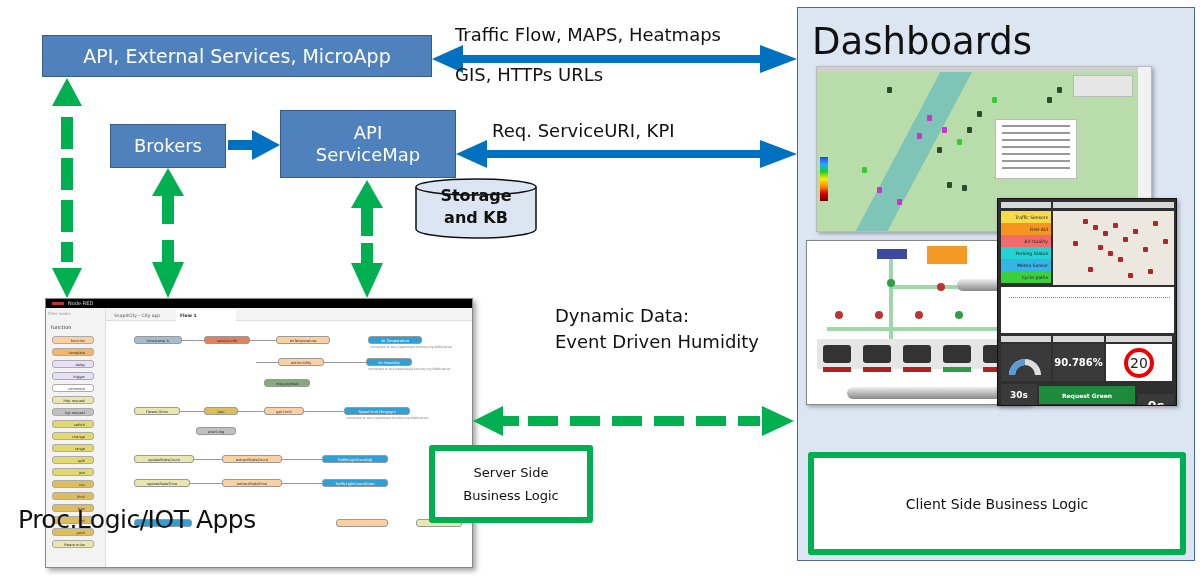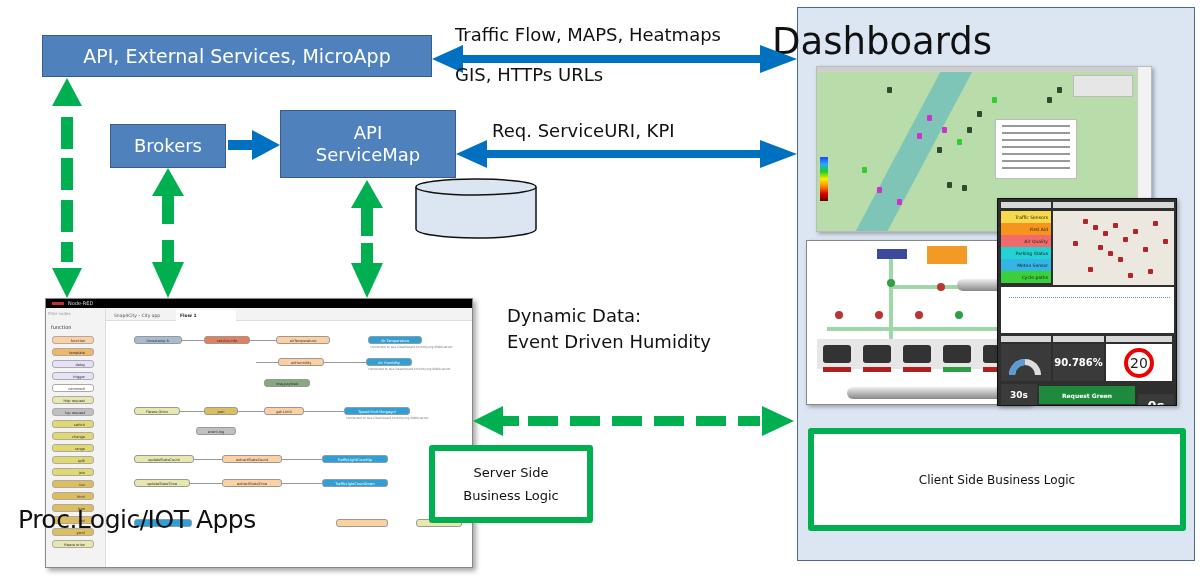--- a/index.html
+++ b/index.html
@@ -21,26 +21,26 @@
   #storage { left: 414px; top: 177px; width: 124px; height: 62px; }
   #storage .label { position: absolute; left: 0; right: 0; top: 8px; text-align: center;
     font-family: "DejaVu Sans", sans-serif; font-weight: bold; font-size: 16px; line-height: 22px; color: #111; }
 
   
   .lbl { position: absolute; font-family: "DejaVu Sans", sans-serif; color: #111; white-space: nowrap; }
   #lbl-traffic { left: 455px; top: 24px; font-size: 18px; }
   #lbl-gis { left: 455px; top: 64px; font-size: 18px; }
   #lbl-req { left: 492px; top: 120px; font-size: 18px; }
   #lbl-dynamic { left: 507px; top: 303px; font-size: 18px; line-height: 26px; }
-  #lbl-dynamic div { white-space: nowrap; }
+  #lbl-dynamic div { white-space: nowrap; margin-left: 48px; }
   #lbl-dynamic .l2 { margin-top: 4px; }
 
   
   #dash-panel { left: 797px; top: 7px; width: 398px; height: 554px; background: #dce6f2; border: 1.5px solid #4a6a94; }
-  #dash-title { left: 772px; top: 20px; font-size: 37px; font-family: "DejaVu Sans", sans-serif; color: #111; text-align: right; }
+  #dash-title { left: 812px; top: 20px; font-size: 37px; font-family: "DejaVu Sans", sans-serif; color: #111; text-align: right; }
 
   
   #map-shot { left: 816px; top: 66px; width: 336px; height: 166px; background: #b8dcaa; border: 1px solid #bbb; box-shadow: 2px 2px 4px rgba(0,0,0,0.3); overflow: hidden; }
   #map-shot .topbar { position: absolute; left: 0; right: 14px; top: 0; height: 5px; background: #cfcfcf; }
   #map-shot .sidebar { position: absolute; right: 0; top: 0; width: 14px; bottom: 0; background: #f2f2f2; border-left: 1px solid #ccc; }
   #map-shot .bottom { position: absolute; left: 0; right: 14px; bottom: 0; height: 30px; background: #ececec; }
   #map-shot .bottom .num { position: absolute; left: 14px; top: 10px; font-size: 9px; color: #333; font-family: "DejaVu Sans", sans-serif; }
   #map-shot .popup { position: absolute; left: 178px; top: 52px; width: 82px; height: 60px; background: #fff; border: 1px solid #bbb; }
   #map-shot .popup .pl { height: 2px; background: #999; margin: 5px 6px 0; }
   #map-shot .ctrl { position: absolute; left: 256px; top: 8px; width: 60px; height: 22px; background: #e6e6e6; border: 1px solid #bbb; }
@@ -72,21 +72,21 @@
   #ctrl-panel .tile { position: absolute; background: #3a3a3a; color: #fff; font-family: "DejaVu Sans", sans-serif; font-weight: bold; display: flex; align-items: center; justify-content: center; }
   #ctrl-panel .gauge { position: absolute; left: 11px; top: 160px; width: 32px; height: 16px; border: 6px solid #ddd; border-bottom: none; border-radius: 16px 16px 0 0; }
   #ctrl-panel .gauge-fill { position: absolute; left: 11px; top: 160px; width: 16px; height: 16px; border: 6px solid #5b9bd5; border-right: none; border-bottom: none; border-radius: 16px 0 0 0; }
   #ctrl-panel .speed { position: absolute; left: 108px; top: 145px; width: 66px; height: 37px; background: #fff; display: flex; align-items: center; justify-content: center; }
   #ctrl-panel .speed .sign { width: 30px; height: 30px; border: 4px solid #e00; border-radius: 50%; display: flex; align-items: center; justify-content: center; font-size: 14px; color: #222; font-family: "DejaVu Sans", sans-serif; background: #fff; }
   #ctrl-panel .reqbtn { position: absolute; left: 41px; top: 187px; width: 96px; height: 18px; background: #1e8a3c; color: #fff; font-size: 6px; font-family: "DejaVu Sans", sans-serif; font-weight: bold; display: flex; align-items: center; justify-content: center; }
 
   
   .greenbox { position: absolute; border: 6px solid #00b050; background: #fff; border-radius: 3px; display: flex; flex-direction: column; align-items: center; justify-content: center; font-family: "DejaVu Sans", sans-serif; color: #111; text-align: center; }
   #server-logic { left: 429px; top: 445px; width: 164px; height: 78px; font-size: 13px; line-height: 23px; }
-  #client-logic { left: 808px; top: 428px; width: 378px; height: 103px; font-size: 12px; line-height: 30px; }
+  #client-logic { left: 808px; top: 452px; width: 378px; height: 103px; font-size: 14px; line-height: 30px; }
 
   
   #nodered { left: 45px; top: 298px; width: 428px; height: 270px; background: #fff; border: 1px solid #888; box-shadow: 3px 3px 5px rgba(0,0,0,0.35); overflow: hidden; }
   #nodered .titlebar { position: absolute; left: 0; top: 0; right: 0; height: 9px; background: #000; }
   #nodered .titlebar .logo { position: absolute; left: 6px; top: 3px; width: 12px; height: 3px; background: #b33; }
   #nodered .titlebar .name { position: absolute; left: 22px; top: 0; font-size: 5px; color: #ddd; line-height: 9px; font-family: "DejaVu Sans", sans-serif; }
   #nodered .palette { position: absolute; left: 0; top: 9px; width: 60px; bottom: 0; background: #f3f3f3; border-right: 1px solid #ddd; }
   #nodered .palette .filter { position: absolute; left: 2px; top: 2px; width: 52px; height: 7px; font-size: 4px; color: #999; line-height: 7px; font-family: "DejaVu Sans", sans-serif; }
   #nodered .palette .cat { position: absolute; left: 5px; top: 16px; font-size: 5px; color: #333; font-family: "DejaVu Sans", sans-serif; }
   #nodered .pnode { position: absolute; left: 6px; width: 42px; height: 8px; border-radius: 3px; border: 0.5px solid #aaa; font-size: 3.5px; color: #333; text-align: right; padding-right: 8px; line-height: 8px; font-family: "DejaVu Sans", sans-serif; overflow: hidden; }
@@ -353,20 +353,24 @@
     <div>API</div>
     <div>ServiceMap</div>
   </div>
 </div>
 
 <div id="storage" class="abs">
   <svg width="124" height="62" viewBox="0 0 124 62">
     <path d="M2,10 L2,52 A60,9 0 0 0 122,52 L122,10" fill="#dce6f2" stroke="#111" stroke-width="1.5"></path>
     <ellipse cx="62" cy="10" rx="60" ry="8" fill="#dce6f2" stroke="#111" stroke-width="1.5"></ellipse>
   </svg>
+  <div class="label">
+    <div>Storage</div>
+    <div>and KB</div>
+  </div>
 </div>
 
 <div id="lbl-traffic" class="lbl">Traffic Flow, MAPS, Heatmaps</div>
 <div id="lbl-gis" class="lbl">GIS, HTTPs URLs</div>
 <div id="lbl-req" class="lbl">Req. ServiceURI, KPI</div>
 <div id="lbl-dynamic" class="lbl">
   <div>Dynamic Data:</div>
   <div>Event Driven Humidity</div>
 </div>
 

